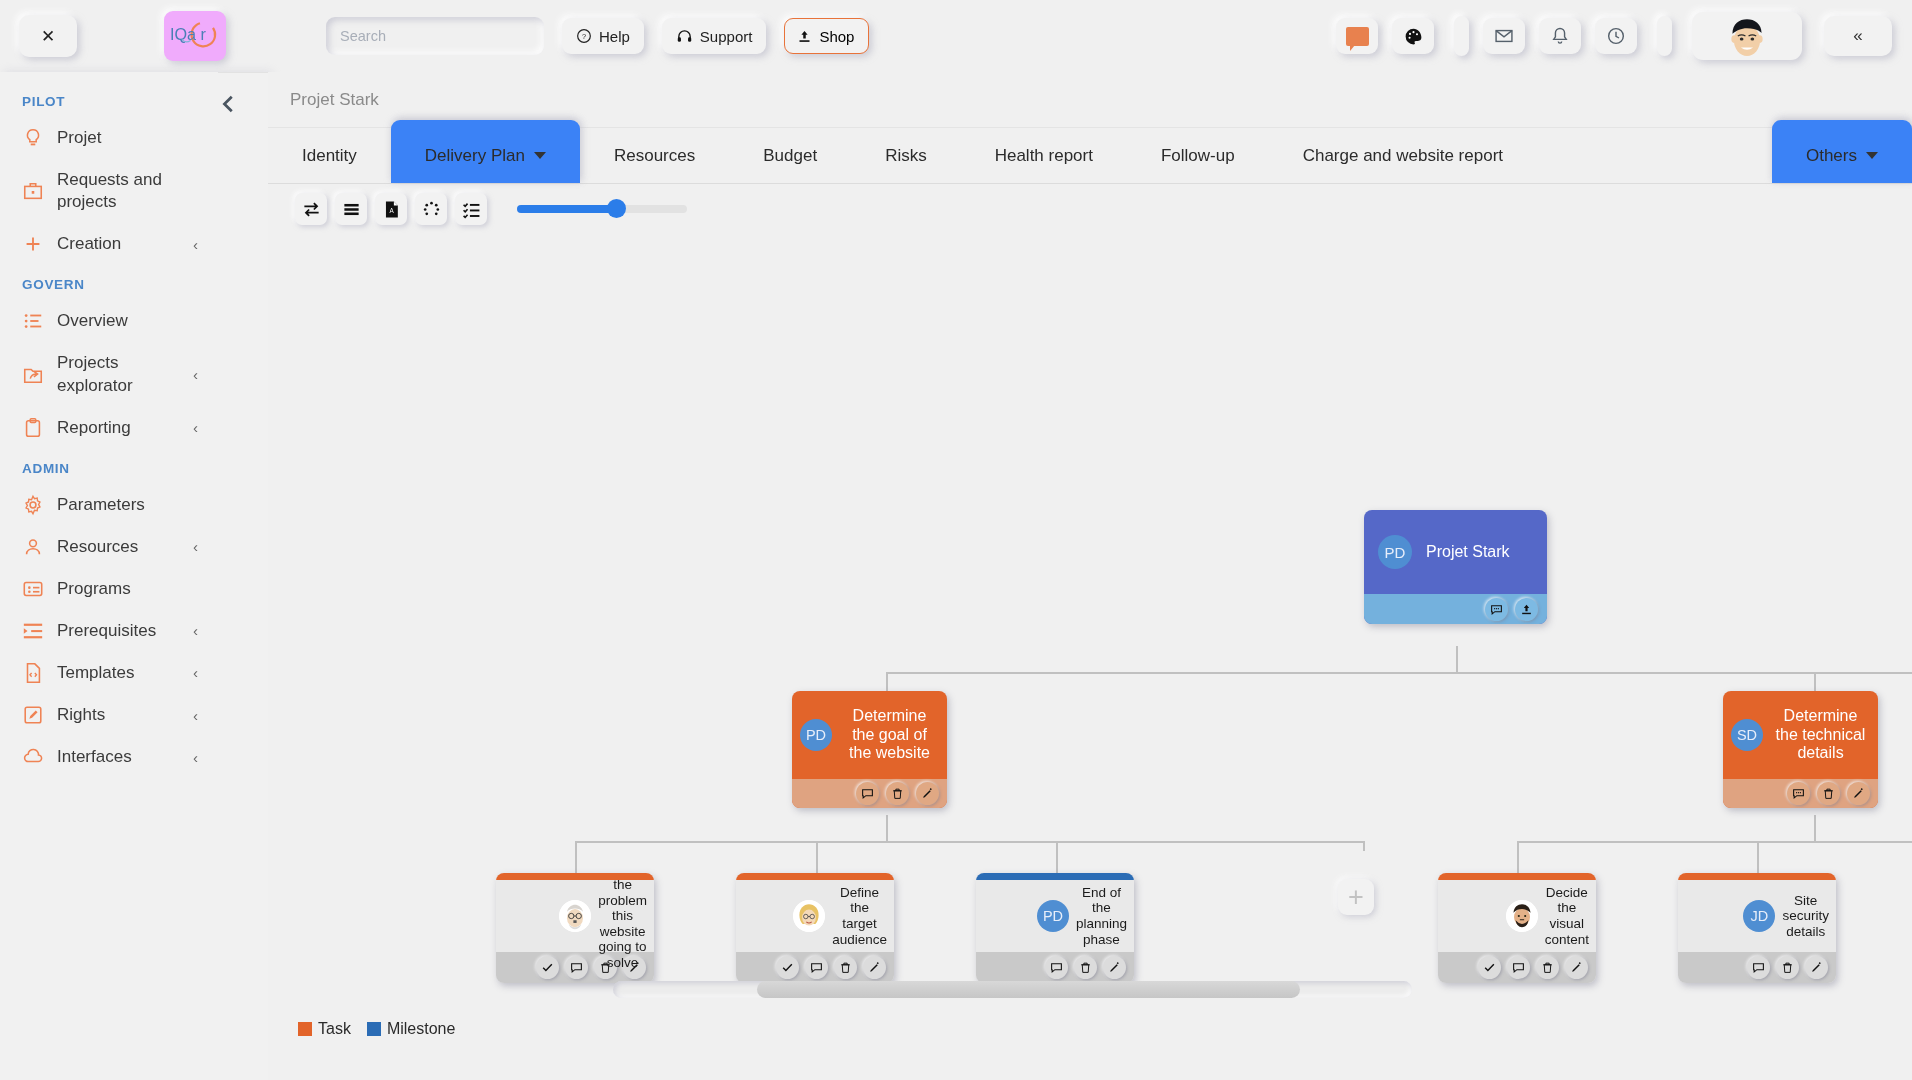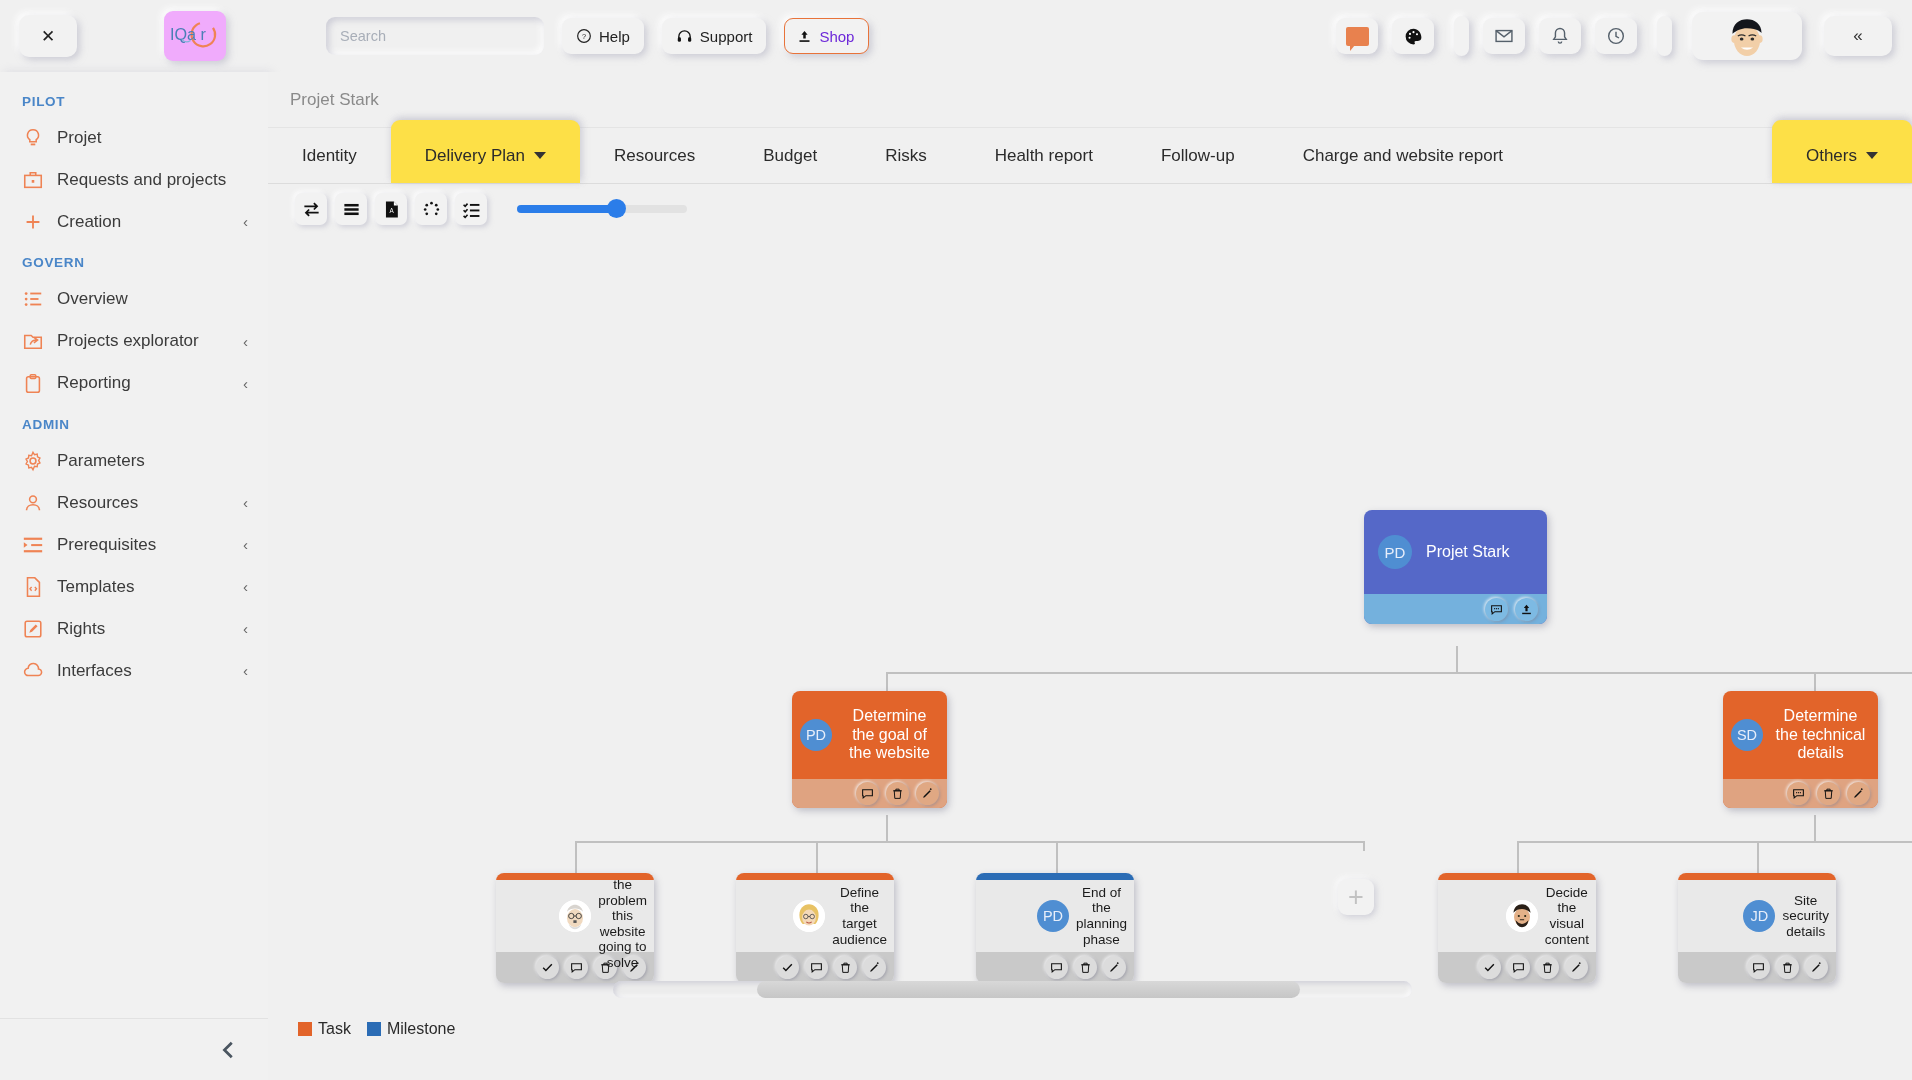--- a/index.html
+++ b/index.html
@@ -42,21 +42,21 @@
   .search-box input {
     border: none; outline: none; background: transparent;
     font-family: "Liberation Sans", sans-serif; font-size: 14.5px; color: #555; width: 100%;
   }
   .search-box input::placeholder { color: #a8aeb8; }
   .pill {
     height: 36px; display: flex; align-items: center; gap: 7px;
     padding: 0 14px; margin-left: 18px; border-radius: 9px;
     font-size: 15px; color: #222; cursor: pointer; white-space: nowrap;
   }
-  .pill.shop { color: #6d28d9; border: 1.6px solid #e8733a; padding-left: 12px; }
+  .pill.shop { color: #000000; border: 1.6px solid #e8733a; padding-left: 12px; }
   .sq-btn {
     width: 42px; height: 36px; border-radius: 9px; margin-left: 14px;
     display: flex; align-items: center; justify-content: center; cursor: pointer;
   }
   .sep-pill {
     width: 15px; height: 40px; border-radius: 9px; margin-left: 20px;
     background: #f2f2f2;
     box-shadow: 3px 3px 6px rgba(174,174,192,0.5), -3px -3px 6px rgba(255,255,255,0.95);
   }
   .avatar-btn {
@@ -74,21 +74,21 @@
   .orange-chip:after {
     content: ""; position: absolute; left: 4px; bottom: -5px;
     border-left: 5px solid #e8814e; border-bottom: 6px solid transparent;
   }
 
   
   .sidebar {
     position: absolute; top: 72px; left: 0; width: 268px; bottom: 0;
     background: #f1f1f1;
     box-shadow: 4px 0 9px rgba(174,174,192,0.32);
-    display: flex; flex-direction: column;
+    display: flex; flex-direction: row;
   }
   .side-scroll { flex: 1; overflow: hidden; padding-top: 10px; }
   .side-head {
     font-size: 13.5px; font-weight: bold; color: #4a86c8;
     letter-spacing: .7px; padding: 12px 0 8px 22px;
   }
   .side-item {
     display: flex; align-items: center; gap: 13px;
     padding: 10px 20px 10px 22px; cursor: pointer; position: relative;
     font-size: 17px; color: #3b3b3b; line-height: 1.3;
@@ -112,21 +112,21 @@
   }
   .tabs {
     height: 56px; display: flex; align-items: stretch;
     border-bottom: 1px solid #dcdcdc; background: #f0f0f0; position: relative;
   }
   .tab {
     display: flex; align-items: center; justify-content: center; gap: 9px;
     padding: 0 34px; font-size: 17px; color: #2b2b2b; cursor: pointer; white-space: nowrap;
   }
   .tab.active {
-    background: #fde047; border-radius: 9px 9px 0 0;
+    background: #3b82f6; border-radius: 9px 9px 0 0;
     box-shadow: 0 -2px 7px rgba(174,174,192,0.4), 3px -2px 7px rgba(174,174,192,0.3);
     margin-top: -8px; padding-top: 8px;
   }
   .tab.right { position: absolute; right: 0; top: 0; bottom: 0; }
   .caret { width: 0; height: 0; border-left: 6px solid transparent; border-right: 6px solid transparent; border-top: 7px solid #333; }
 
   
   .vtoolbar { height: 50px; display: flex; align-items: center; padding-left: 27px; gap: 8px; }
   .tb-btn {
     width: 32px; height: 32px; border-radius: 7px; background: #f2f2f2;
@@ -364,20 +364,30 @@
             </svg></span>
           <span class="lbl">Parameters</span>
         </div>
         <div class="side-item">
           <span class="ic"><svg viewBox="0 0 24 24" width="22" height="22">
               <circle cx="12" cy="8" r="3.7" fill="none" stroke="currentColor" stroke-width="1.7"></circle>
               <path d="M5 20c0-4 3.3-6 7-6s7 2 7 6" fill="none" stroke="currentColor" stroke-width="1.7"></path>
             </svg></span>
           <span class="lbl">Resources</span>
           <span class="chev">‹</span>
+        </div>
+        <div class="side-item">
+          <span class="ic"><svg viewBox="0 0 24 24" width="22" height="22">
+              <rect x="2.5" y="5" width="19" height="14" rx="2" fill="none" stroke="currentColor" stroke-width="1.7"></rect>
+              <circle cx="8" cy="10.5" r="1.4" fill="currentColor"></circle>
+              <circle cx="8" cy="15" r="1.4" fill="currentColor"></circle>
+              <rect x="12" y="9.6" width="7" height="1.8" fill="currentColor"></rect>
+              <rect x="12" y="14.1" width="7" height="1.8" fill="currentColor"></rect>
+            </svg></span>
+          <span class="lbl">Programs</span>
         </div>
         <div class="side-item">
           <span class="ic"><svg viewBox="0 0 24 24" width="22" height="22">
               <rect x="2" y="4" width="20" height="2.4" fill="currentColor"></rect>
               <rect x="2" y="17.6" width="20" height="2.4" fill="currentColor"></rect>
               <rect x="10" y="11" width="12" height="2.2" fill="currentColor"></rect>
               <path d="M2 9l4 3-4 3z" fill="currentColor"></path>
             </svg></span>
           <span class="lbl">Prerequisites</span>
           <span class="chev">‹</span>

